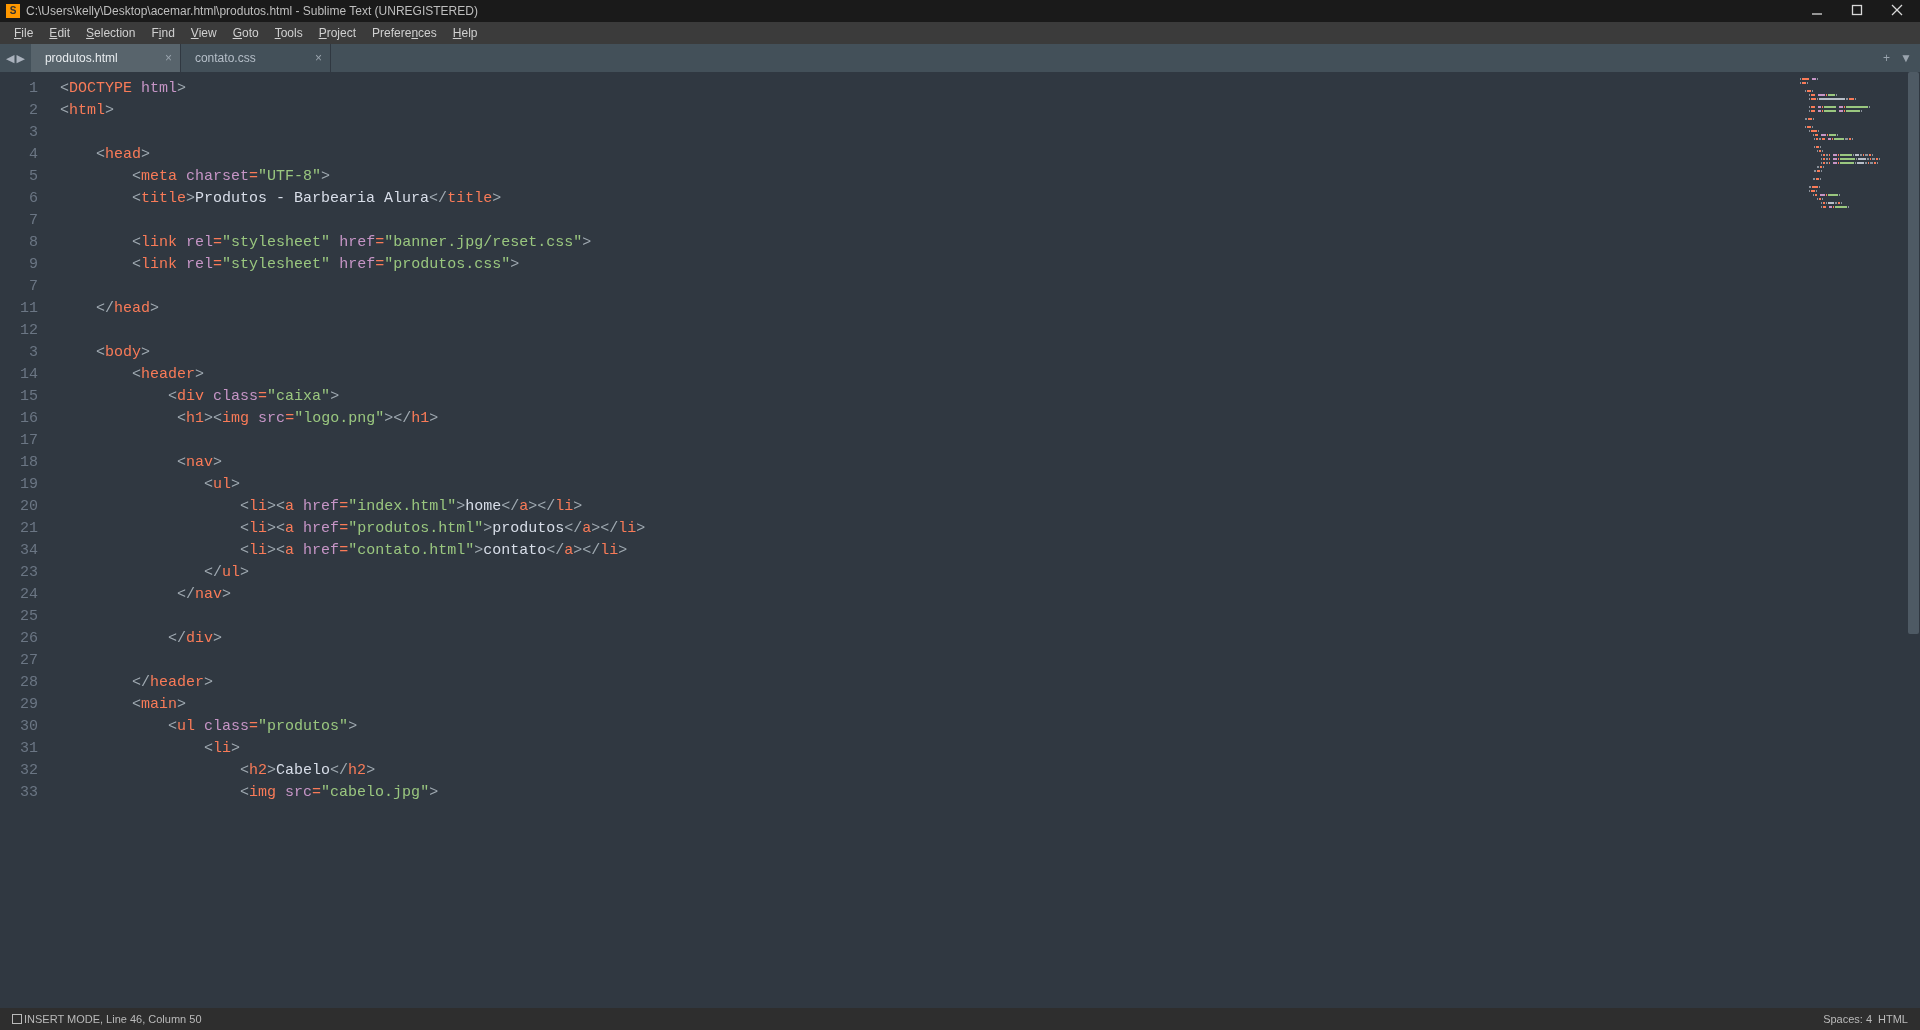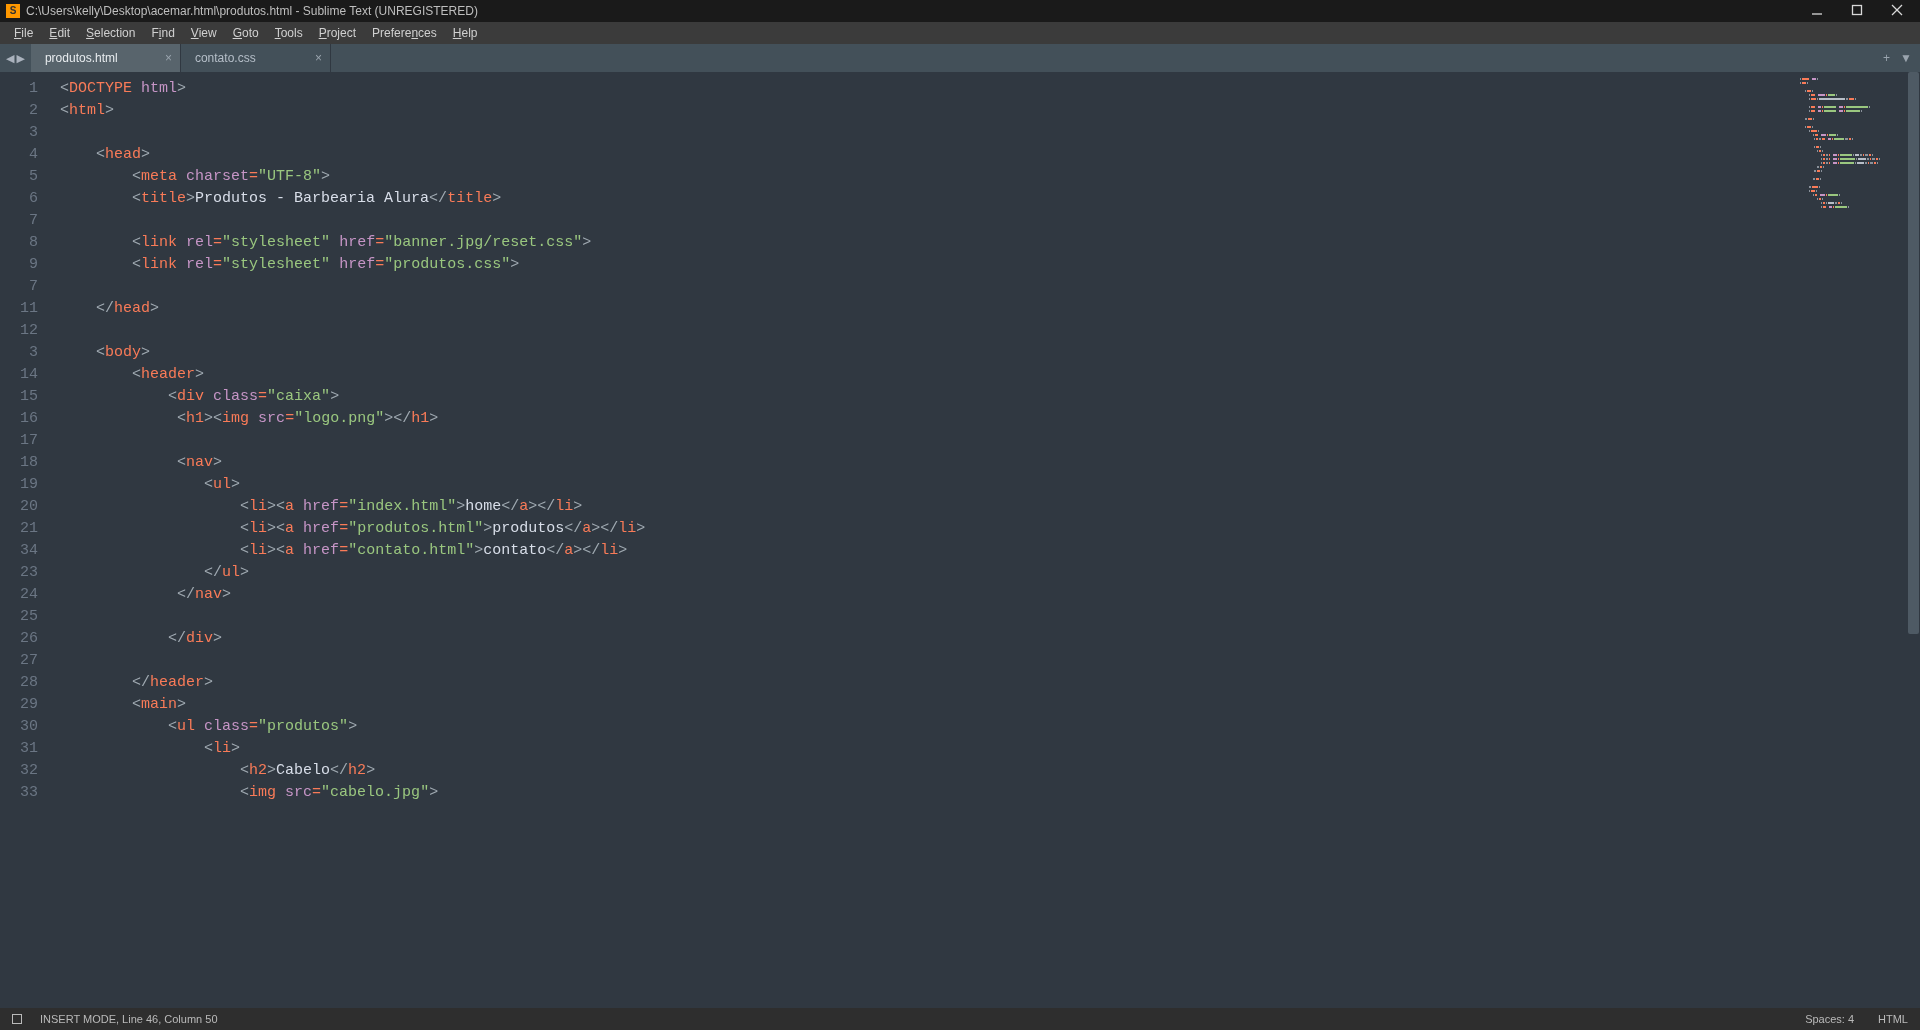--- a/index.html
+++ b/index.html
@@ -177,26 +177,26 @@
   .status-bar {
     background: #2e2e2e;
     height: 22px;
     display: flex;
     align-items: center;
     color: #bababa;
     font-family: 'Segoe UI', Tahoma, sans-serif;
     font-size: 11px;
     padding: 0 12px;
   }
-  .status-left { display: flex; align-items: center; gap: 18px; }
+  .status-left { display: flex; align-items: center; gap: 2px; }
   .status-icon {
     width: 10px; height: 10px;
     border: 1px solid #bababa;
   }
-  .status-right { margin-left: auto; display: flex; gap: 24px; text-align: right; }
+  .status-right { margin-left: auto; display: flex; gap: 6px; text-align: right; }
 </style>
 </head>
 <body>
 
 <div class="window">
 
   <div class="title-bar">
     <span class="app-icon">S</span>
     <span class="title-text">C:\Users\kelly\Desktop\acemar.html\produtos.html - Sublime Text (UNREGISTERED)</span>
     <span class="spacer"></span>

